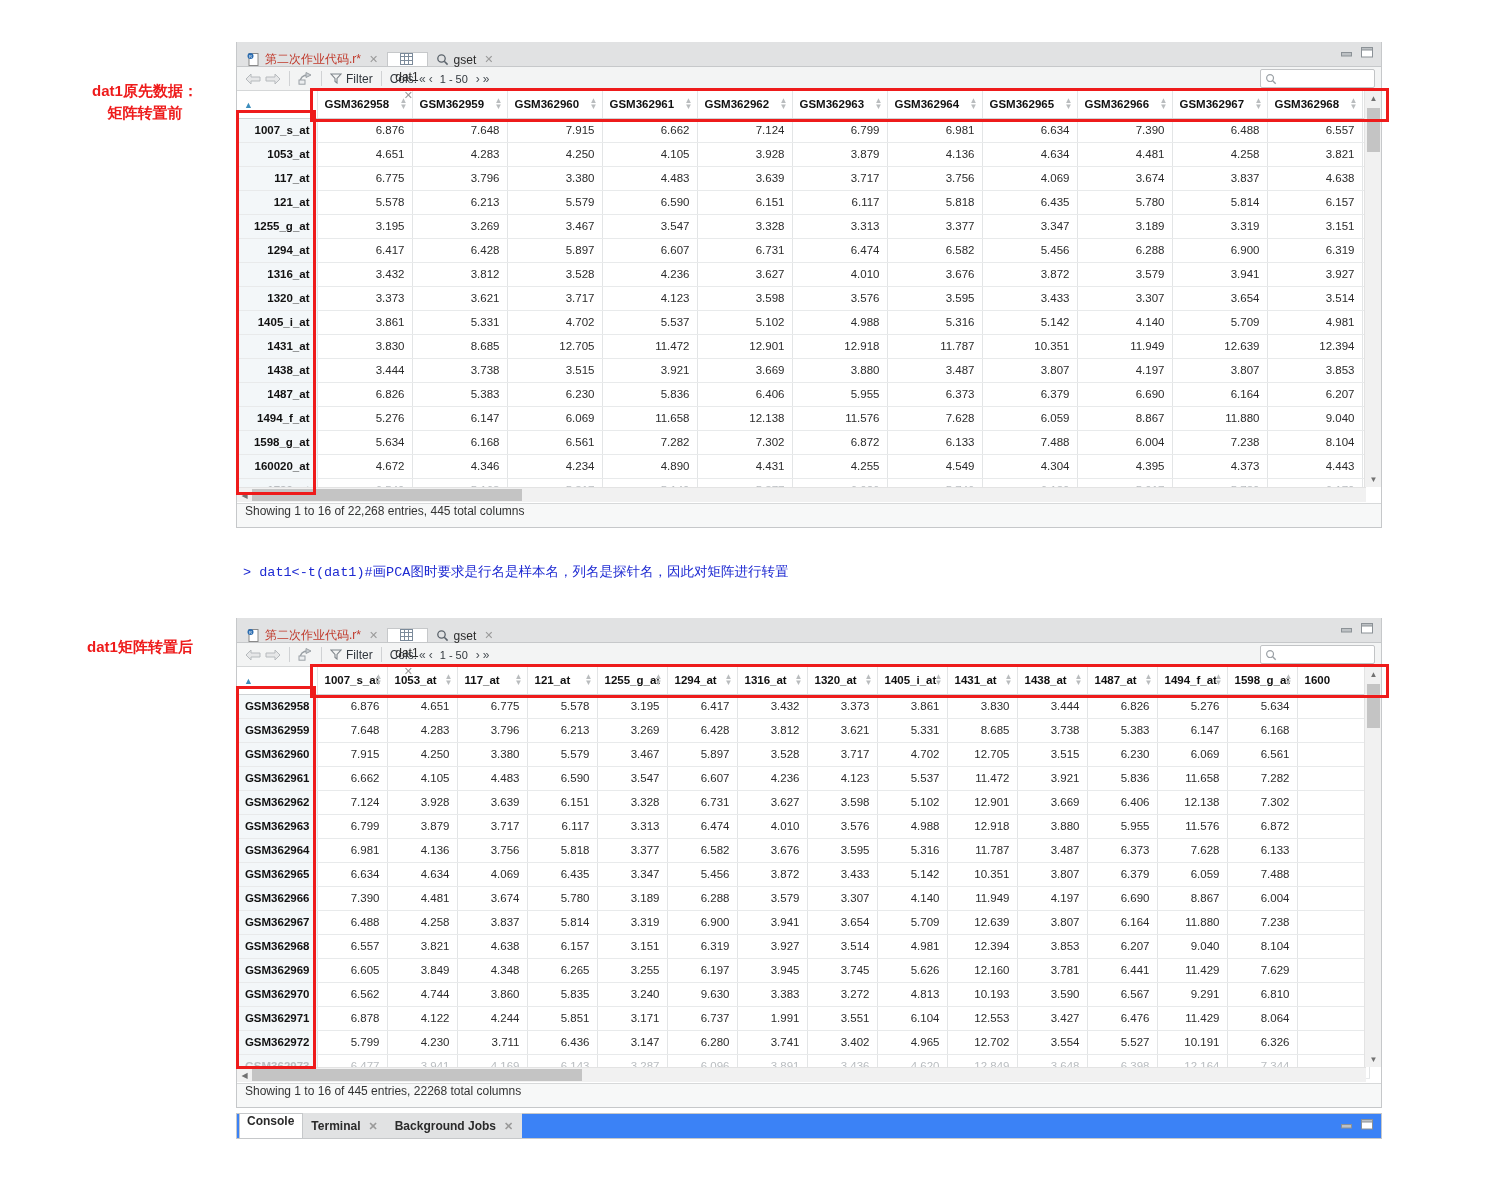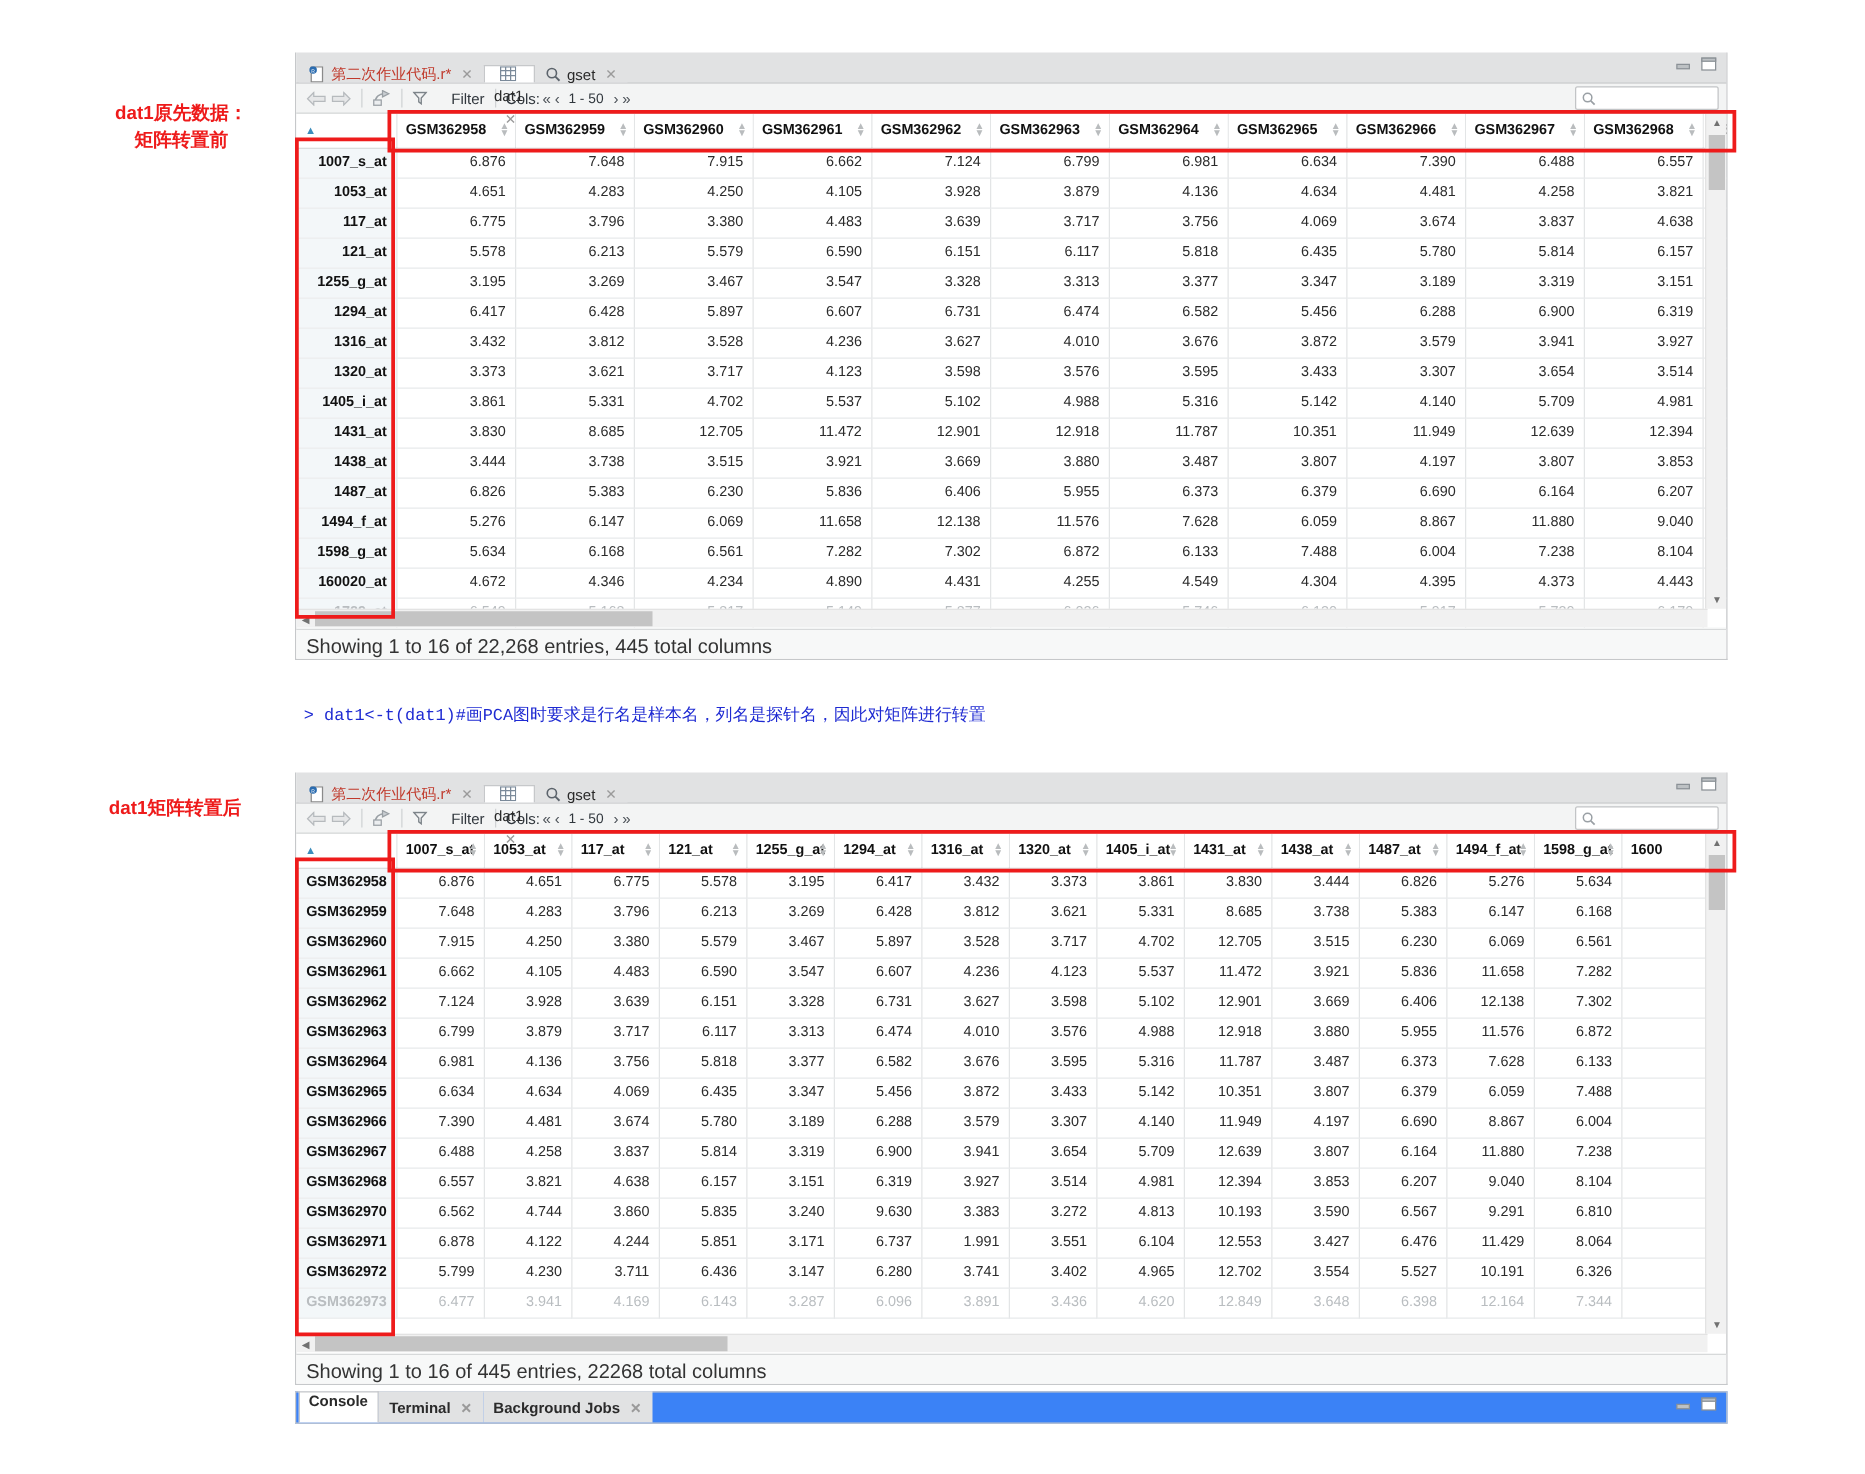--- a/index.html
+++ b/index.html
@@ -97,21 +97,21 @@
     position: relative;
   }
   .tb-sep {
     width: 1px; height: 15px;
     background: #d0d2d4;
     margin: 0 8px;
   }
   .tb-item {
     display: flex;
     align-items: center;
-    gap: 19px;
+    gap: 4px;
     color: #31373d;
     cursor: default;
     white-space: nowrap;
   }
   .tb-nav { color: #4c5258; font-size: 12px; letter-spacing: -1px; padding: 0 2px; }
   .tb-range { font-size: 11px; color: #31373d; padding: 0 6px; }
   .searchbox {
     position: absolute;
     right: 6px; top: 2px;
     width: 115px; height: 19px;
@@ -197,23 +197,23 @@
   .hbtn { width: 15px; text-align: center; color: #717171; font-size: 8px; }
 
   
   .statusbar {
     position: absolute;
     left: 0; bottom: 0;
     width: 100%; height: 24px;
     background: #f7f8f8;
     border-top: 1px solid #d7d9da;
     display: flex;
-    align-items: flex-end;
+    align-items: flex-start;
     padding-left: 8px;
-    font-size: 16px;
+    font-size: 12px;
     color: #333;
   }
 
   
   #rline {
     position: absolute;
     left: 243px; top: 563px;
     font-family: "Liberation Mono", monospace;
     font-size: 13.5px;
     color: #1e2ad2;
@@ -953,20 +953,38 @@
               <td class="num">3.151</td>
               <td class="num">6.319</td>
               <td class="num">3.927</td>
               <td class="num">3.514</td>
               <td class="num">4.981</td>
               <td class="num">12.394</td>
               <td class="num">3.853</td>
               <td class="num">6.207</td>
               <td class="num">9.040</td>
               <td class="num">8.104</td>
+              <td class="num"></td>
+            </tr>
+            <tr>
+              <td class="rowhdr">GSM362969</td>
+              <td class="num">6.605</td>
+              <td class="num">3.849</td>
+              <td class="num">4.348</td>
+              <td class="num">6.265</td>
+              <td class="num">3.255</td>
+              <td class="num">6.197</td>
+              <td class="num">3.945</td>
+              <td class="num">3.745</td>
+              <td class="num">5.626</td>
+              <td class="num">12.160</td>
+              <td class="num">3.781</td>
+              <td class="num">6.441</td>
+              <td class="num">11.429</td>
+              <td class="num">7.629</td>
               <td class="num"></td>
             </tr>
             <tr>
               <td class="rowhdr">GSM362970</td>
               <td class="num">6.562</td>
               <td class="num">4.744</td>
               <td class="num">3.860</td>
               <td class="num">5.835</td>
               <td class="num">3.240</td>
               <td class="num">9.630</td>

